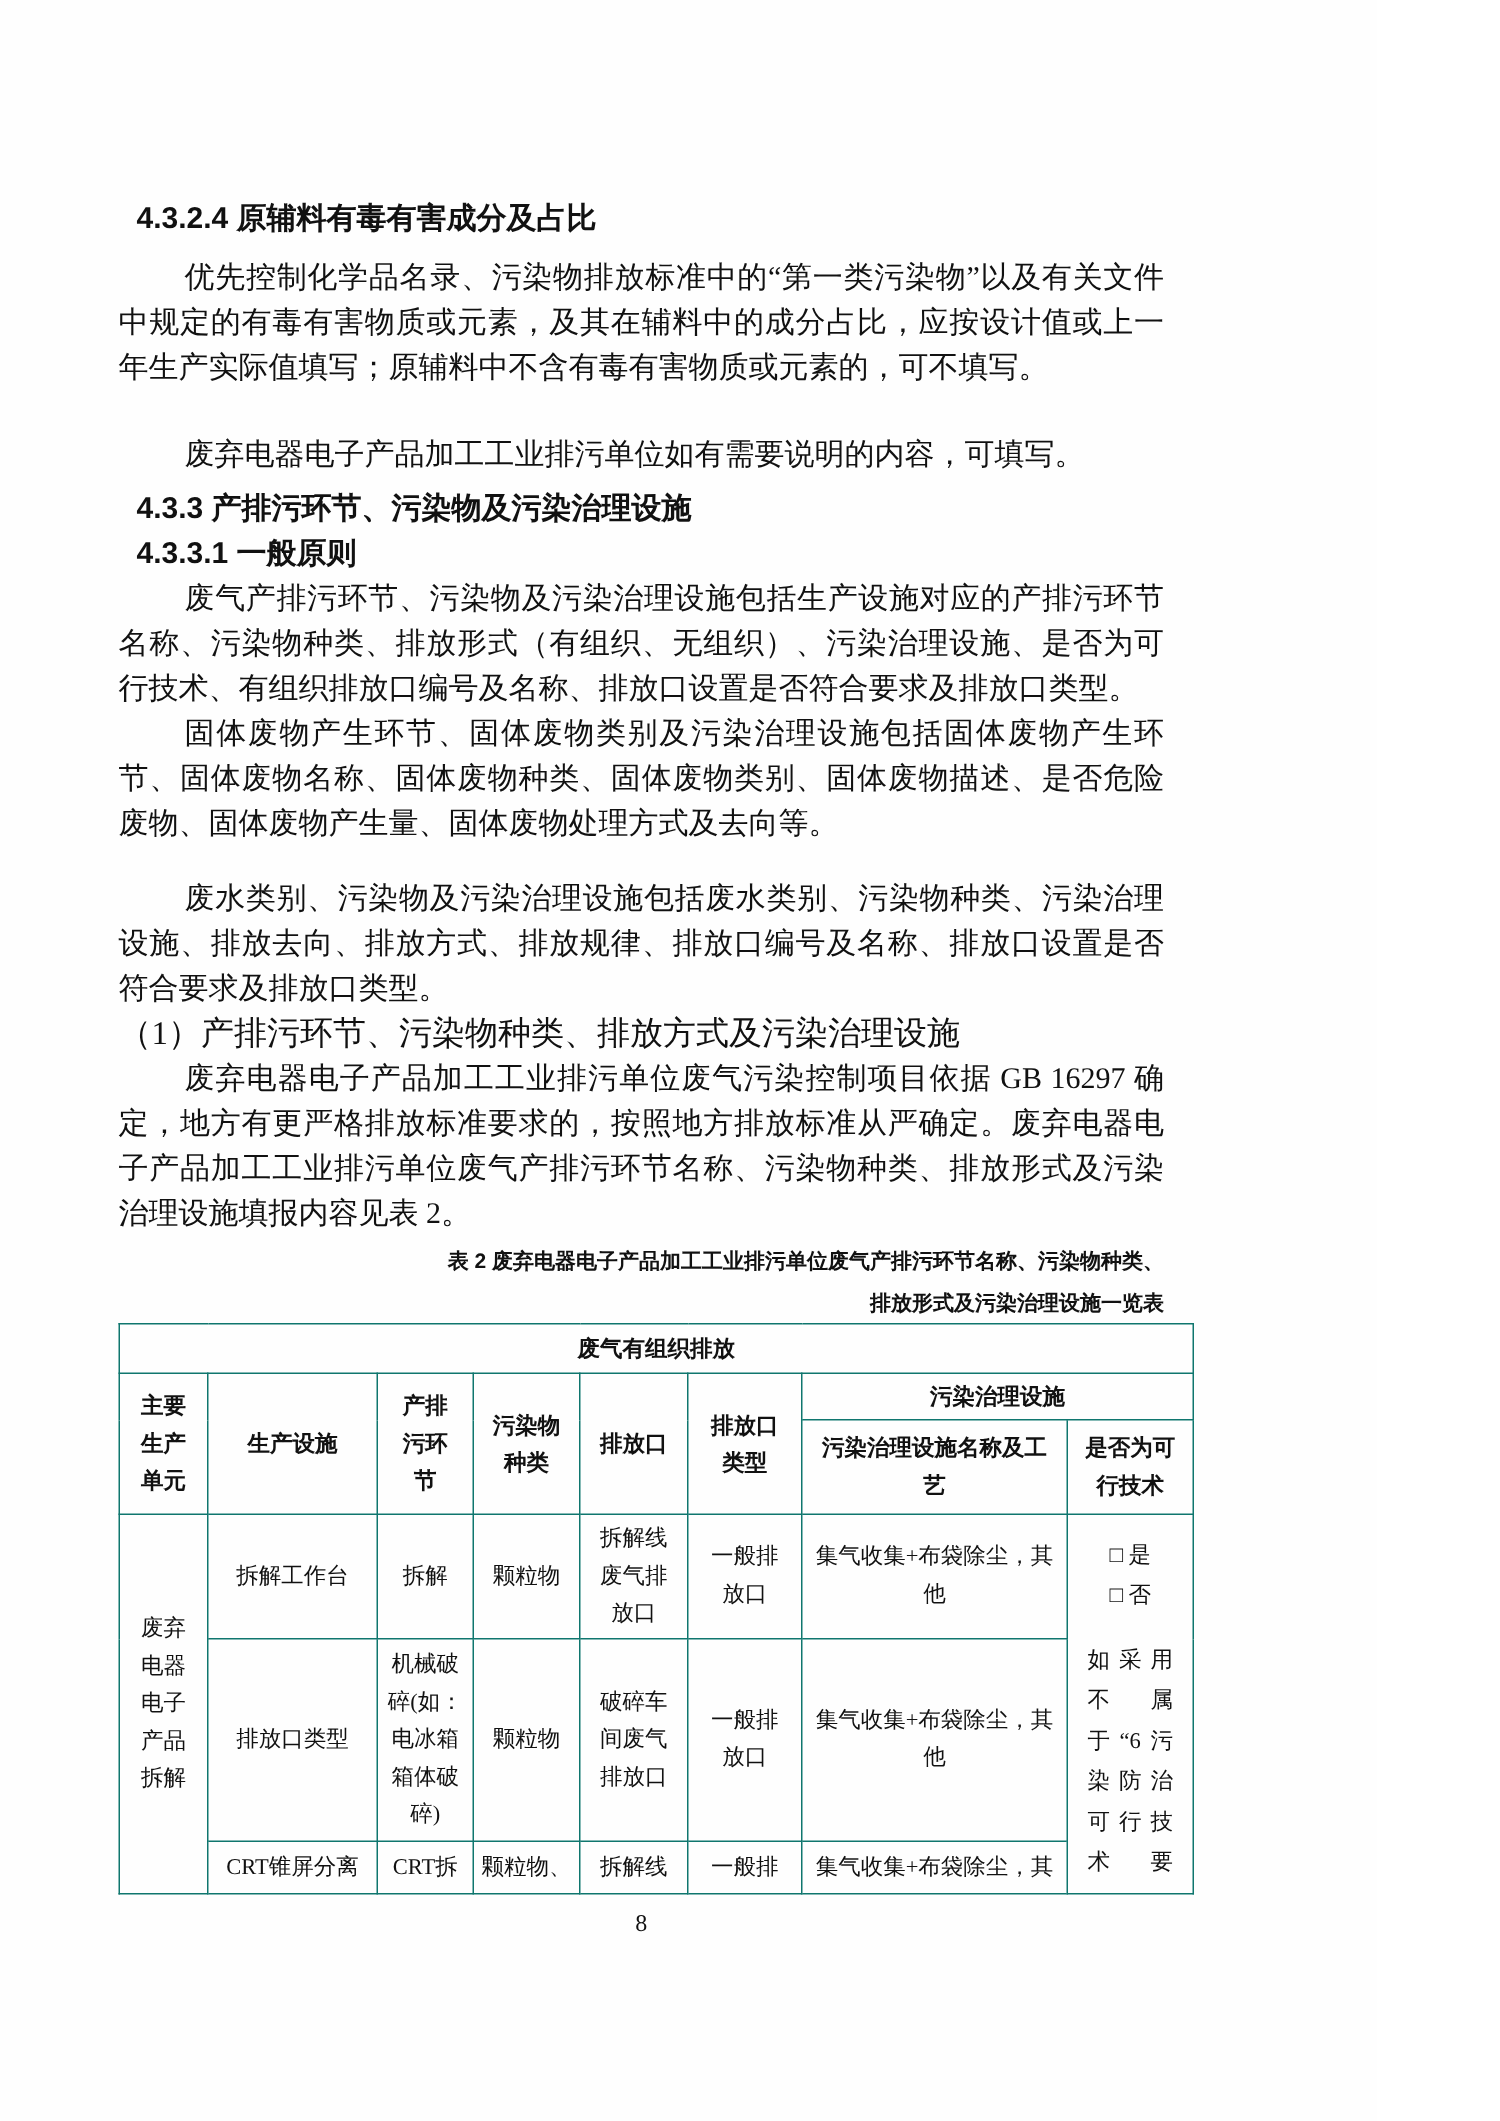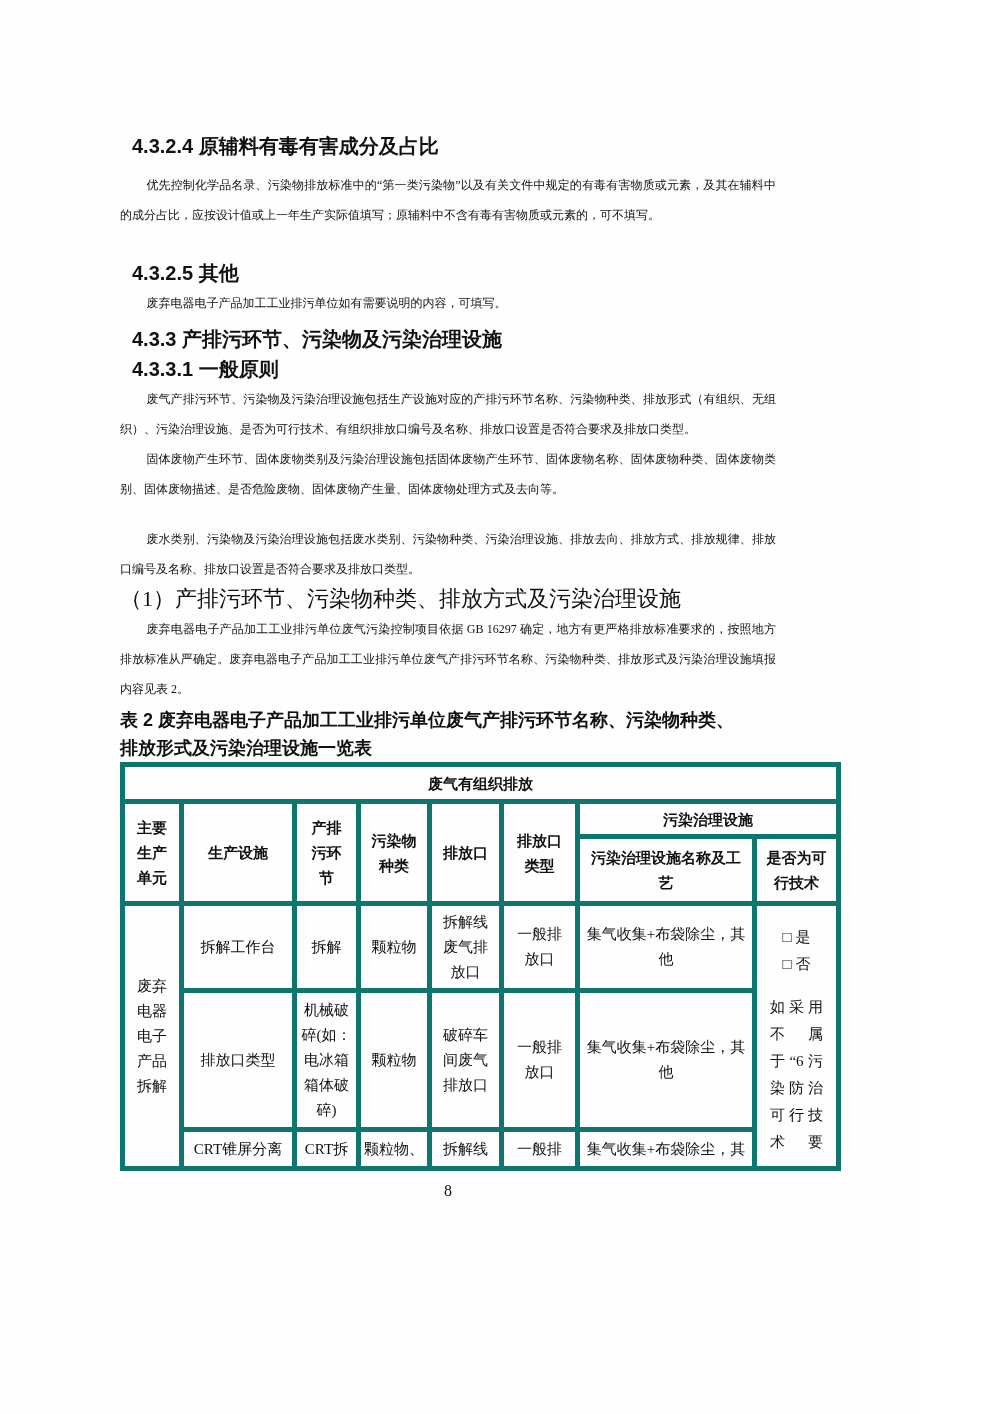--- a/index.html
+++ b/index.html
@@ -1,50 +1,50 @@
 <!DOCTYPE html>
 <html><head>
 <meta charset="utf-8">
 <style>
   html,body { margin:0; padding:0; background:#ffffff; }
   body { width:1000px; height:1414px; overflow:hidden; color:#111; }
   .page {
     box-sizing:border-box;
     width:918px; height:1414px;
-    padding:131px 142px 0 120px;
+    padding:131px 142px 0 79px;
     overflow:hidden;
     background:#fefefe;
     font-family:"Liberation Serif","DejaVu Serif",serif;
   }
   .heading {
     font-family:"Liberation Sans","DejaVu Sans",sans-serif;
     font-weight:bold;
     font-size:20px; line-height:30px;
     margin:0; padding-left:12px;
   }
   .para {
-    font-size:12px; line-height:30px;
+    font-size:20px; line-height:30px;
     text-align:justify;
     text-indent:2.2em;
     margin:0;
   }
   .mb9{margin-bottom:9px}.mb28{margin-bottom:28px}.mb22{margin-bottom:6px}
   .mb14{}.mb20{margin-bottom:20px}.mb8{margin-bottom:8px}.mb2{margin-bottom:2px}
   .item-line { font-size:22px; line-height:30px; margin:0; }
   .caption {
     font-family:"Liberation Sans","DejaVu Sans",sans-serif;
-    font-weight:bold; font-size:18px; line-height:28px;
-    text-align:left; margin:0;
+    font-weight:bold; font-size:14px; line-height:28px;
+    text-align:right; margin:0;
   }
   table.t {
     width:716px; border-collapse:collapse; table-layout:fixed;
     font-size:15px;
   }
   table.t td {
-    border:5px solid #0f766e;
+    border:1px solid #0f766e;
     text-align:center; vertical-align:middle;
     padding:1px 3px; line-height:25px;
     overflow:hidden;
     word-break:break-all;
   }
   td.th {
     font-family:"Liberation Sans","DejaVu Sans",sans-serif;
     font-weight:bold; line-height:26px;
   }
   tr.tr-group td{height:30px}
@@ -73,21 +73,20 @@
   }
 </style>
 </head>
 <body>
 
 <div class="page">
 
   <h3 class="heading mb9">4.3.2.4 原辅料有毒有害成分及占比</h3>
   <p class="para mb28">优先控制化学品名录、污染物排放标准中的“第一类污染物”以及有关文件中规定的有毒有害物质或元素，及其在辅料中的成分占比，应按设计值或上一年生产实际值填写；原辅料中不含有毒有害物质或元素的，可不填写。</p>
 
-  <h3 class="heading">4.3.2.5 其他</h3>
   <p class="para mb22">废弃电器电子产品加工工业排污单位如有需要说明的内容，可填写。</p>
 
   <h3 class="heading mb14">4.3.3 产排污环节、污染物及污染治理设施</h3>
 
   <h3 class="heading">4.3.3.1 一般原则</h3>
   <p class="para">废气产排污环节、污染物及污染治理设施包括生产设施对应的产排污环节名称、污染物种类、排放形式（有组织、无组织）、污染治理设施、是否为可行技术、有组织排放口编号及名称、排放口设置是否符合要求及排放口类型。</p>
   <p class="para mb20">固体废物产生环节、固体废物类别及污染治理设施包括固体废物产生环节、固体废物名称、固体废物种类、固体废物类别、固体废物描述、是否危险废物、固体废物产生量、固体废物处理方式及去向等。</p>
   <p class="para">废水类别、污染物及污染治理设施包括废水类别、污染物种类、污染治理设施、排放去向、排放方式、排放规律、排放口编号及名称、排放口设置是否符合要求及排放口类型。</p>
 
   <p class="item-line">（1）产排污环节、污染物种类、排放方式及污染治理设施</p>

